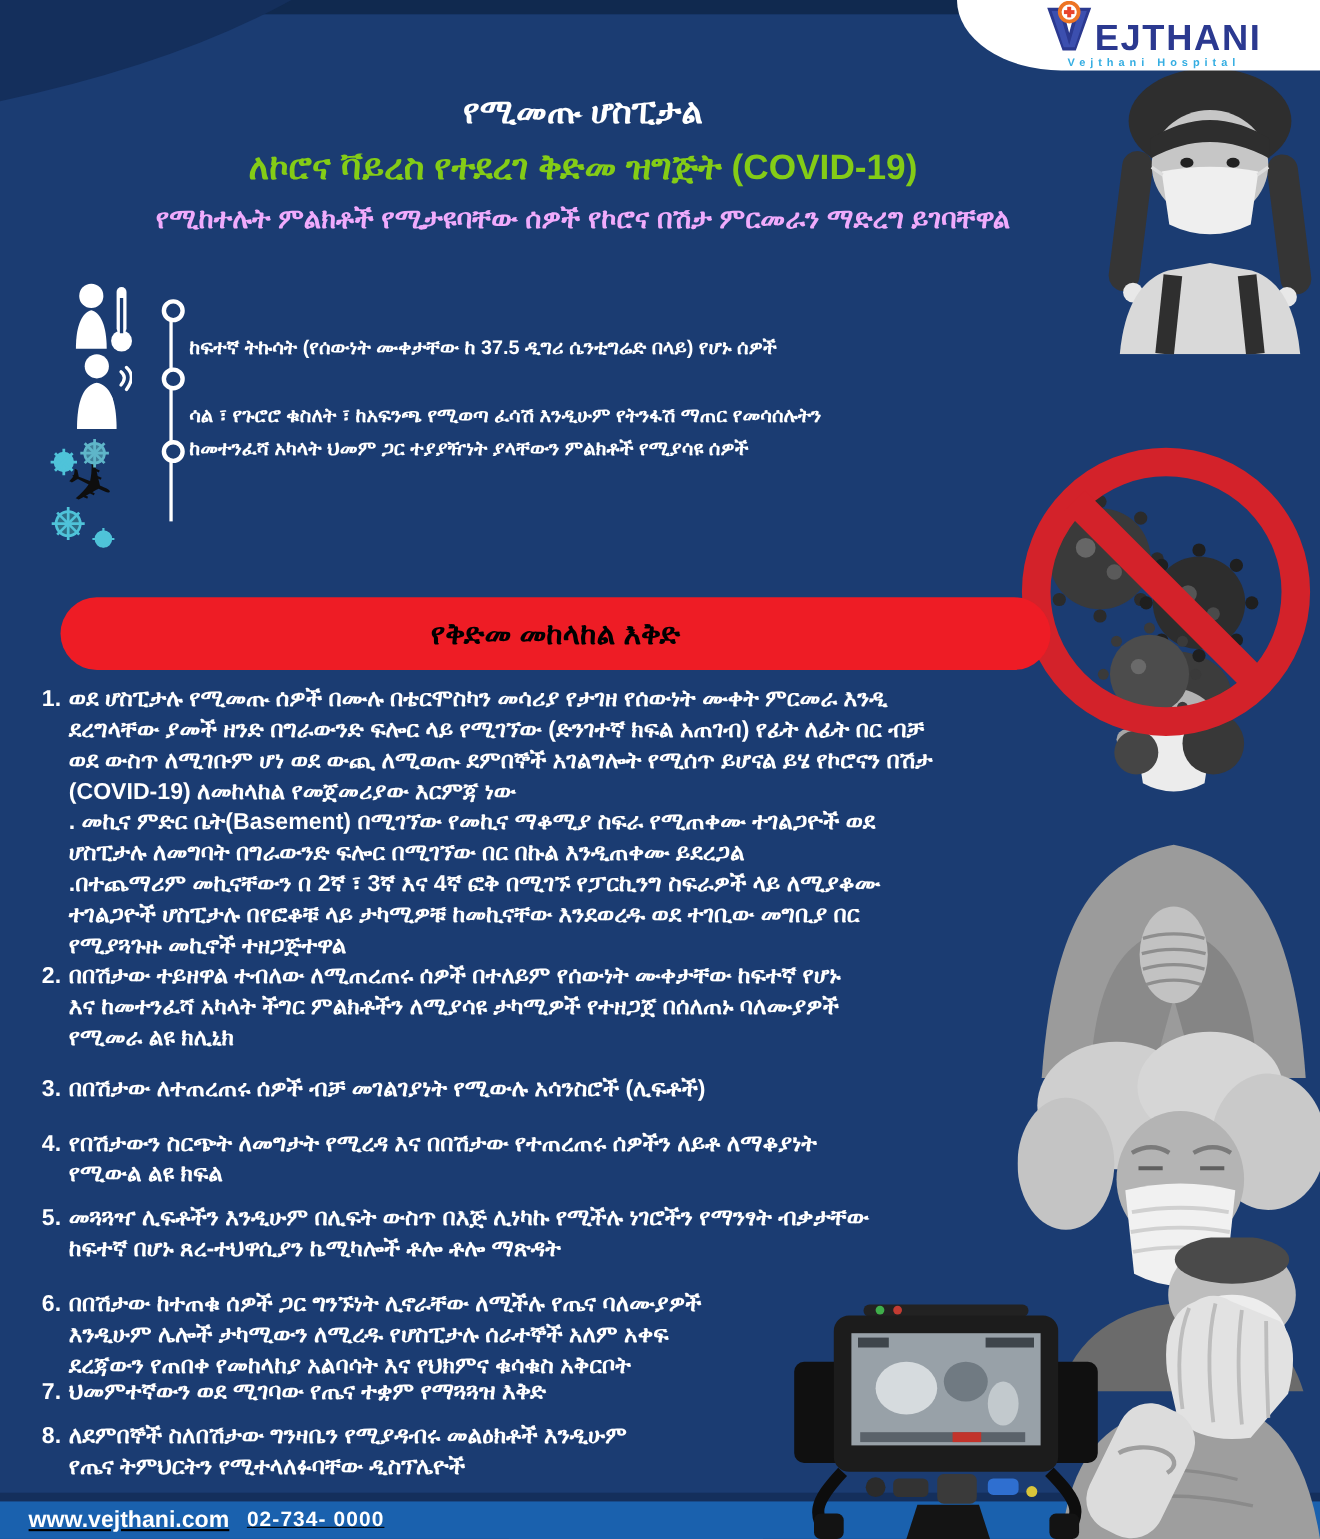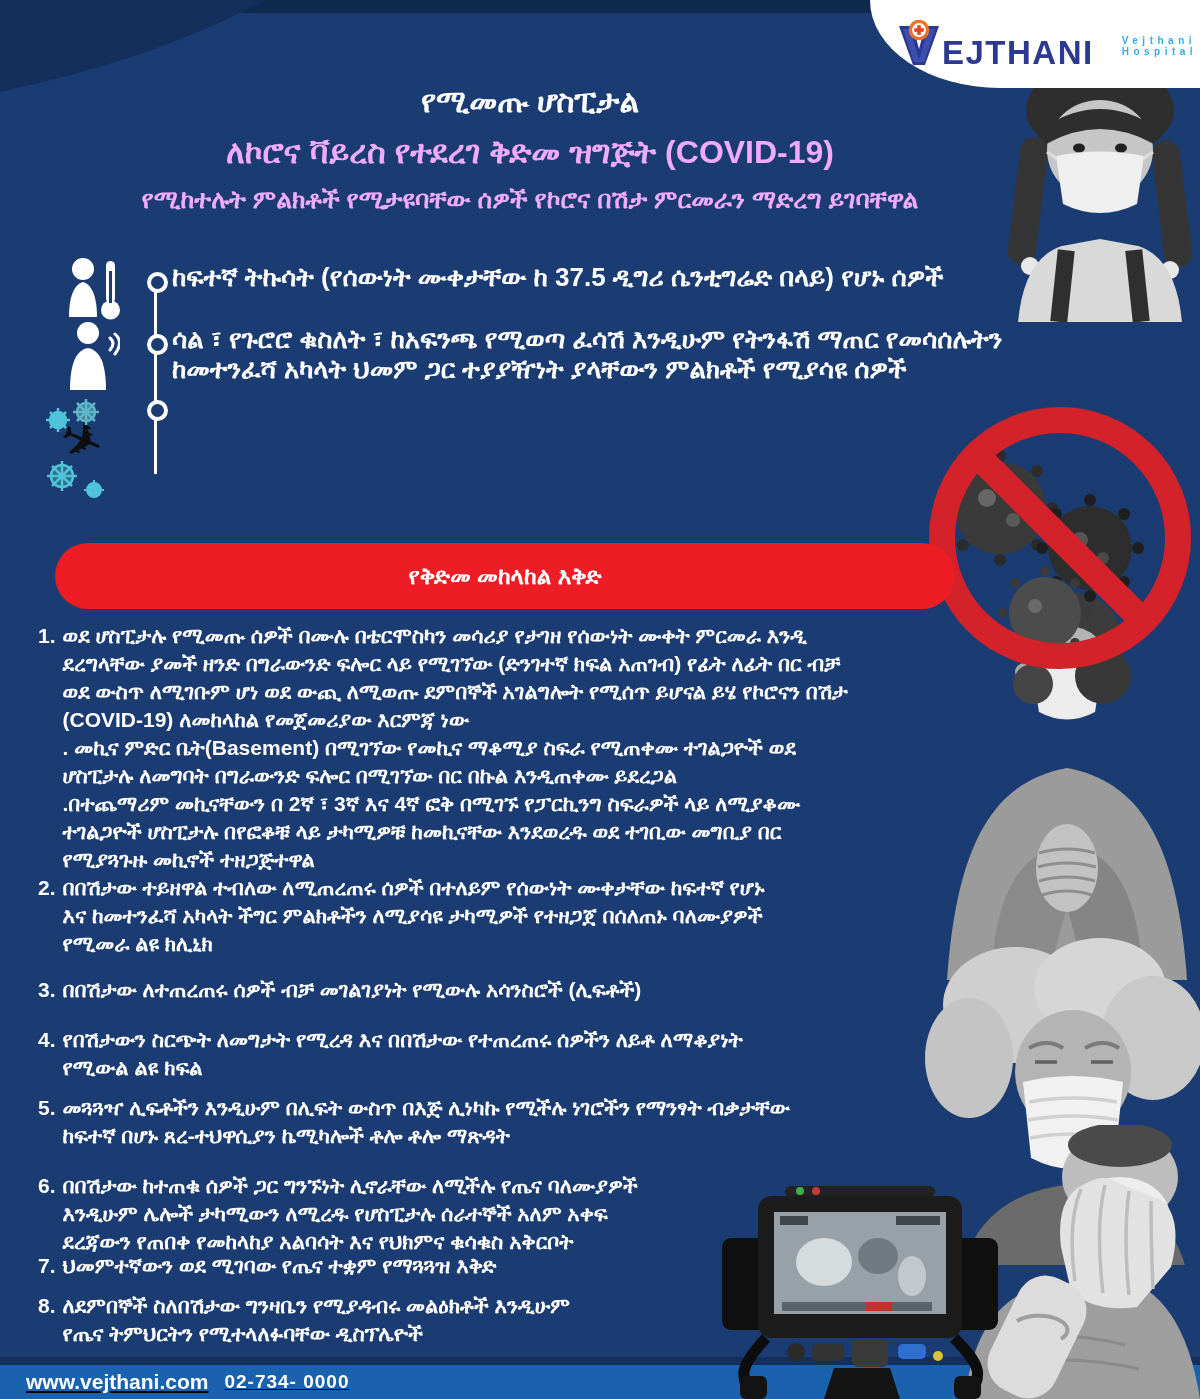--- a/index.html
+++ b/index.html
@@ -2,46 +2,46 @@
 <html><head>
 <meta charset="utf-8">
 <style>
   html,body{margin:0;padding:0;}
   body{font-family:"Liberation Sans","DejaVu Sans",sans-serif;background:#0c1f3f;}
   .poster{position:relative;width:1200px;height:1399px;background:#1B3C72;overflow:hidden;margin:0 auto;}
 
   
   .top-band{position:absolute;left:0;top:0;width:1200px;height:13px;background:#10294F;}
   .corner-swoosh{position:absolute;left:0;top:0;}
-  .logo-panel{position:absolute;right:0;top:0;width:330px;height:88px;background:#ffffff;
-              border-bottom-left-radius:130px 88px;display:flex;flex-direction:row;
+  .logo-panel{position:absolute;right:0;top:0;width:330px;height:64px;background:#ffffff;
+              border-bottom-left-radius:130px 88px;display:flex;flex-direction:column;
               align-items:center;justify-content:center;z-index:6;}
   .logo-row{display:flex;align-items:flex-end;margin-left:26px;}
   .logo-brand{color:#2B3990;font-weight:bold;font-size:33px;letter-spacing:1.5px;line-height:30px;}
   .logo-sub{color:#35AEE2;font-weight:bold;font-size:10px;letter-spacing:4.5px;margin-top:3px;margin-left:28px;}
 
   
   .title-block{position:absolute;left:0;top:84px;width:1060px;text-align:center;z-index:5;}
   .t1{color:#ffffff;font-size:31px;font-weight:bold;margin:0 0 14px 0;}
-  .t2{color:#f0abfc;font-size:32px;font-weight:bold;margin:0 0 14px 0;}
+  .t2{color:#84cc16;font-size:32px;font-weight:bold;margin:0 0 14px 0;}
   .t3{color:#f0abfc;font-size:25px;font-weight:bold;margin:0;}
 
   
-  .sym-text{position:absolute;color:#fff;font-size:26px;line-height:30px;font-weight:bold;
-            white-space:pre-line;z-index:5;}
+  .sym-text{position:absolute;color:#fff;font-size:18px;line-height:30px;font-weight:bold;
+            white-space:pre-line;z-index:5;margin-top:39px;}
   .sym-red{color:#E8433F;}
   .sym-line{position:absolute;left:154px;top:284px;width:3px;height:190px;background:#ffffff;z-index:4;}
   .sym-dot{position:absolute;width:13px;height:13px;border:4px solid #fff;border-radius:50%;
            background:#1B3C72;z-index:5;}
   .sym-icon{position:absolute;z-index:5;}
 
   
   .banner{position:absolute;left:55px;top:543px;width:900px;height:66px;background:#EE1C25;
           border-radius:33px;display:flex;align-items:center;justify-content:center;z-index:6;}
-  .banner span{color:#ffffff;font-size:23px;font-weight:bold;}
+  .banner span{color:#000000;font-size:27px;font-weight:bold;}
 
   
   .plan-item{position:absolute;left:38px;display:flex;color:#fff;font-size:21px;line-height:28px;
              font-weight:bold;white-space:pre-line;z-index:5;}
   .plan-num{flex:0 0 auto;margin-right:7px;}
 
   
   .art{position:absolute;z-index:2;}
   .art-high{position:absolute;z-index:3;}
 

